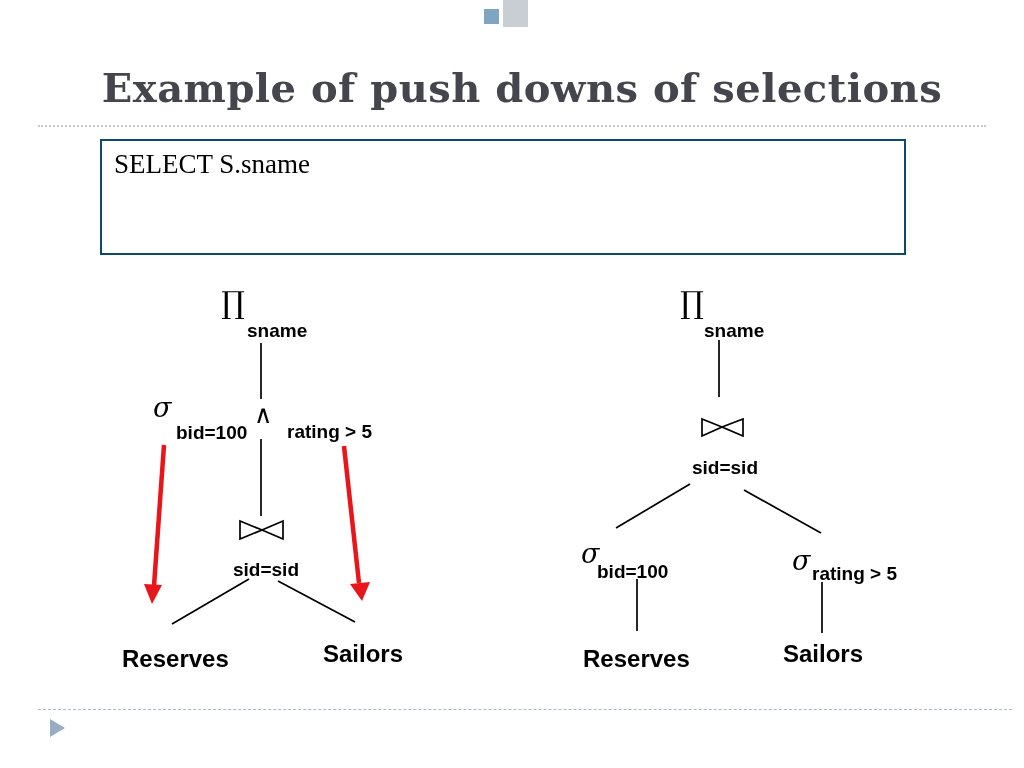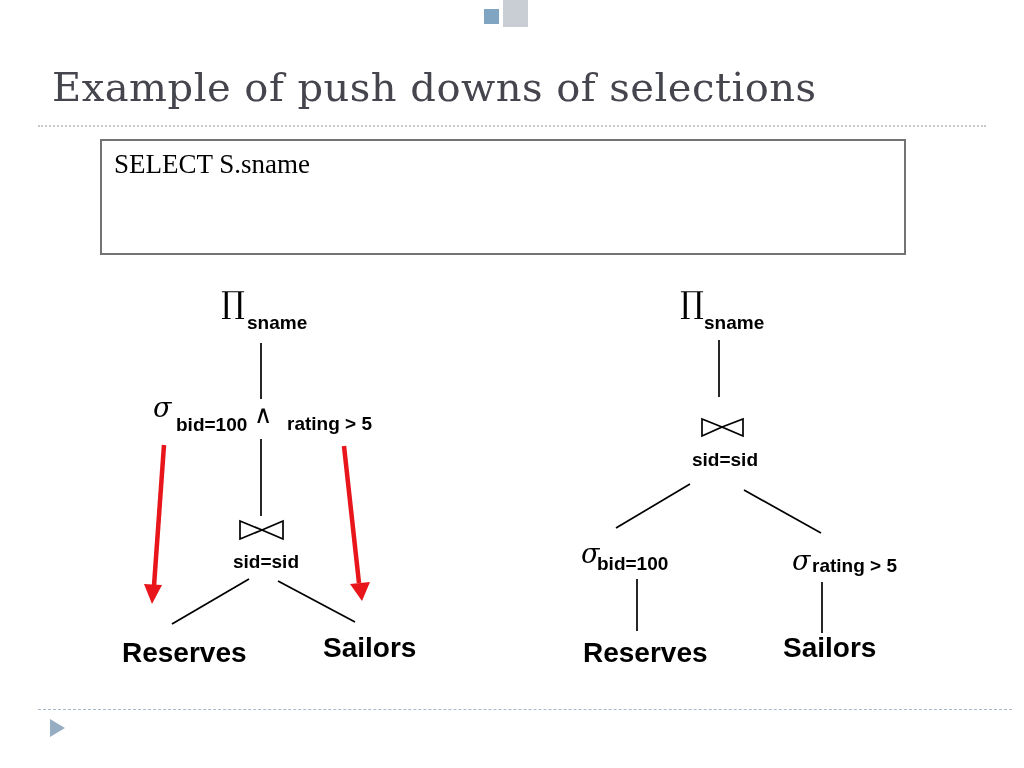--- a/index.html
+++ b/index.html
@@ -7,42 +7,42 @@
     position:relative;width:1024px;height:768px;background:#ffffff;
     overflow:hidden;font-family:"Liberation Sans",sans-serif;
   }
   
   .sq{position:absolute;}
   .sq-gray{left:503px;top:0;width:25px;height:27px;background:#c9ced4;}
   .sq-blue{left:484px;top:9px;width:15px;height:15px;background:#7fa5c3;}
   
   .title{
     position:absolute;left:52px;top:64px;width:940px;
-    font-family:"DejaVu Serif",serif;font-size:40px;font-weight:400;
-    color:#45454e;letter-spacing:.5px;white-space:nowrap;
+    font-family:"DejaVu Serif",serif;font-size:40px;font-weight:700;
+    color:#45454e;letter-spacing:.5px;white-space:nowrap;text-align:center;
   }
   .title-divider{
     position:absolute;left:38px;top:125px;width:948px;height:0;
     border-top:2px dotted #c9c9c9;
   }
   
   .sql-box{
     position:absolute;left:100px;top:139px;width:790px;height:101px;
-    border:2px solid #737373;padding:5px 0 6px 12px;
+    border:2px solid #0c4a6e;padding:5px 0 6px 12px;
     font-family:"Liberation Serif",serif;font-size:27px;color:#000;
   }
   .sql-line{line-height:36px;white-space:nowrap;}
   
   .diagram{position:absolute;left:0;top:0;width:1024px;height:768px;}
   svg.edges{position:absolute;left:0;top:0;}
   .label{
     position:absolute;font-family:"Liberation Sans",sans-serif;
-    font-weight:bold;color:#000;white-space:nowrap;font-size:19px;
+    font-weight:bold;color:#000;white-space:nowrap;font-size:19px;margin-top:8px;
   }
-  .rel{font-size:28px;}
+  .rel{font-size:24px;}
   .sym{
     position:absolute;font-family:"DejaVu Serif",serif;font-weight:400;
     color:#000;white-space:nowrap;line-height:1;
   }
   .pi{font-size:30px;}
   .sigma{font-size:27px;font-style:italic;}
   .wedge{font-family:"DejaVu Sans",sans-serif;font-size:25px;}
   
   .bottom-divider{
     position:absolute;left:38px;top:709px;width:974px;height:0;

